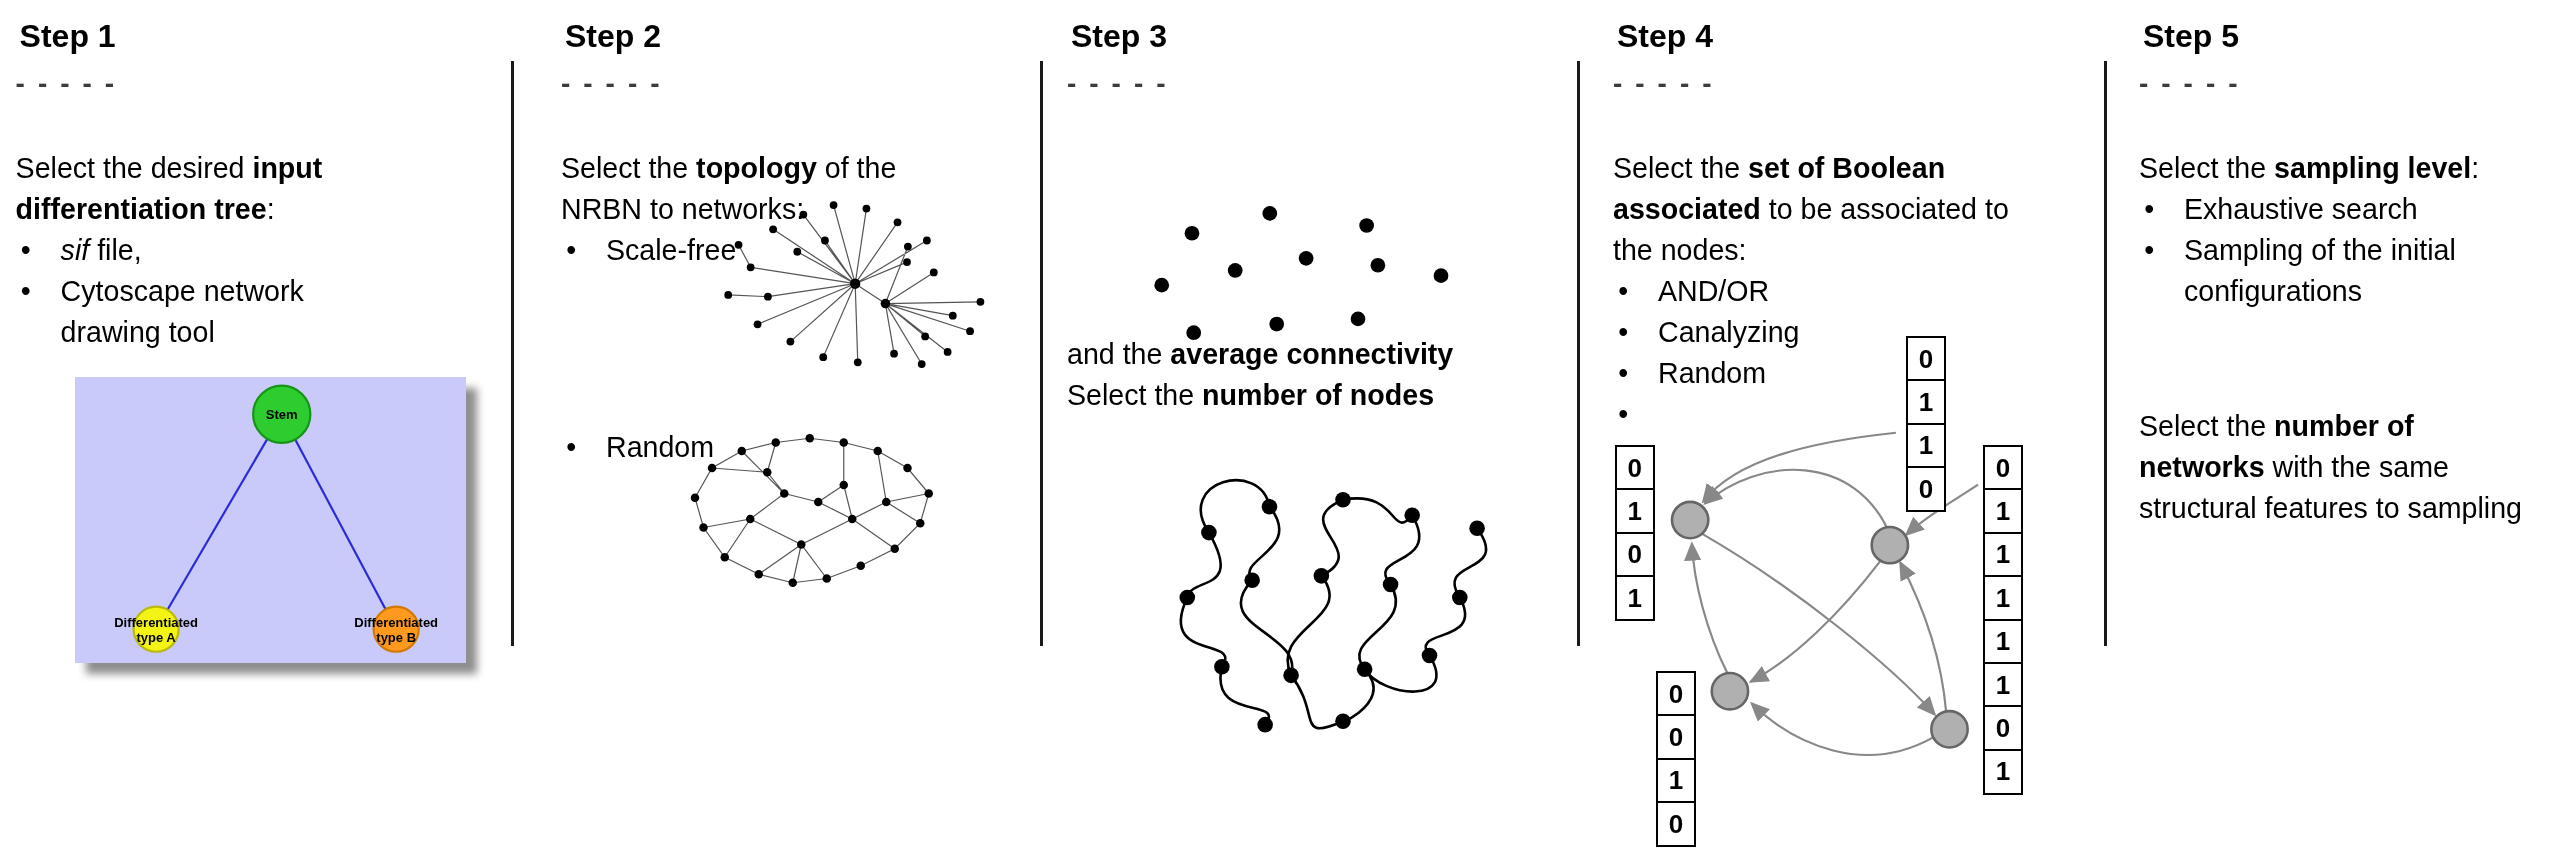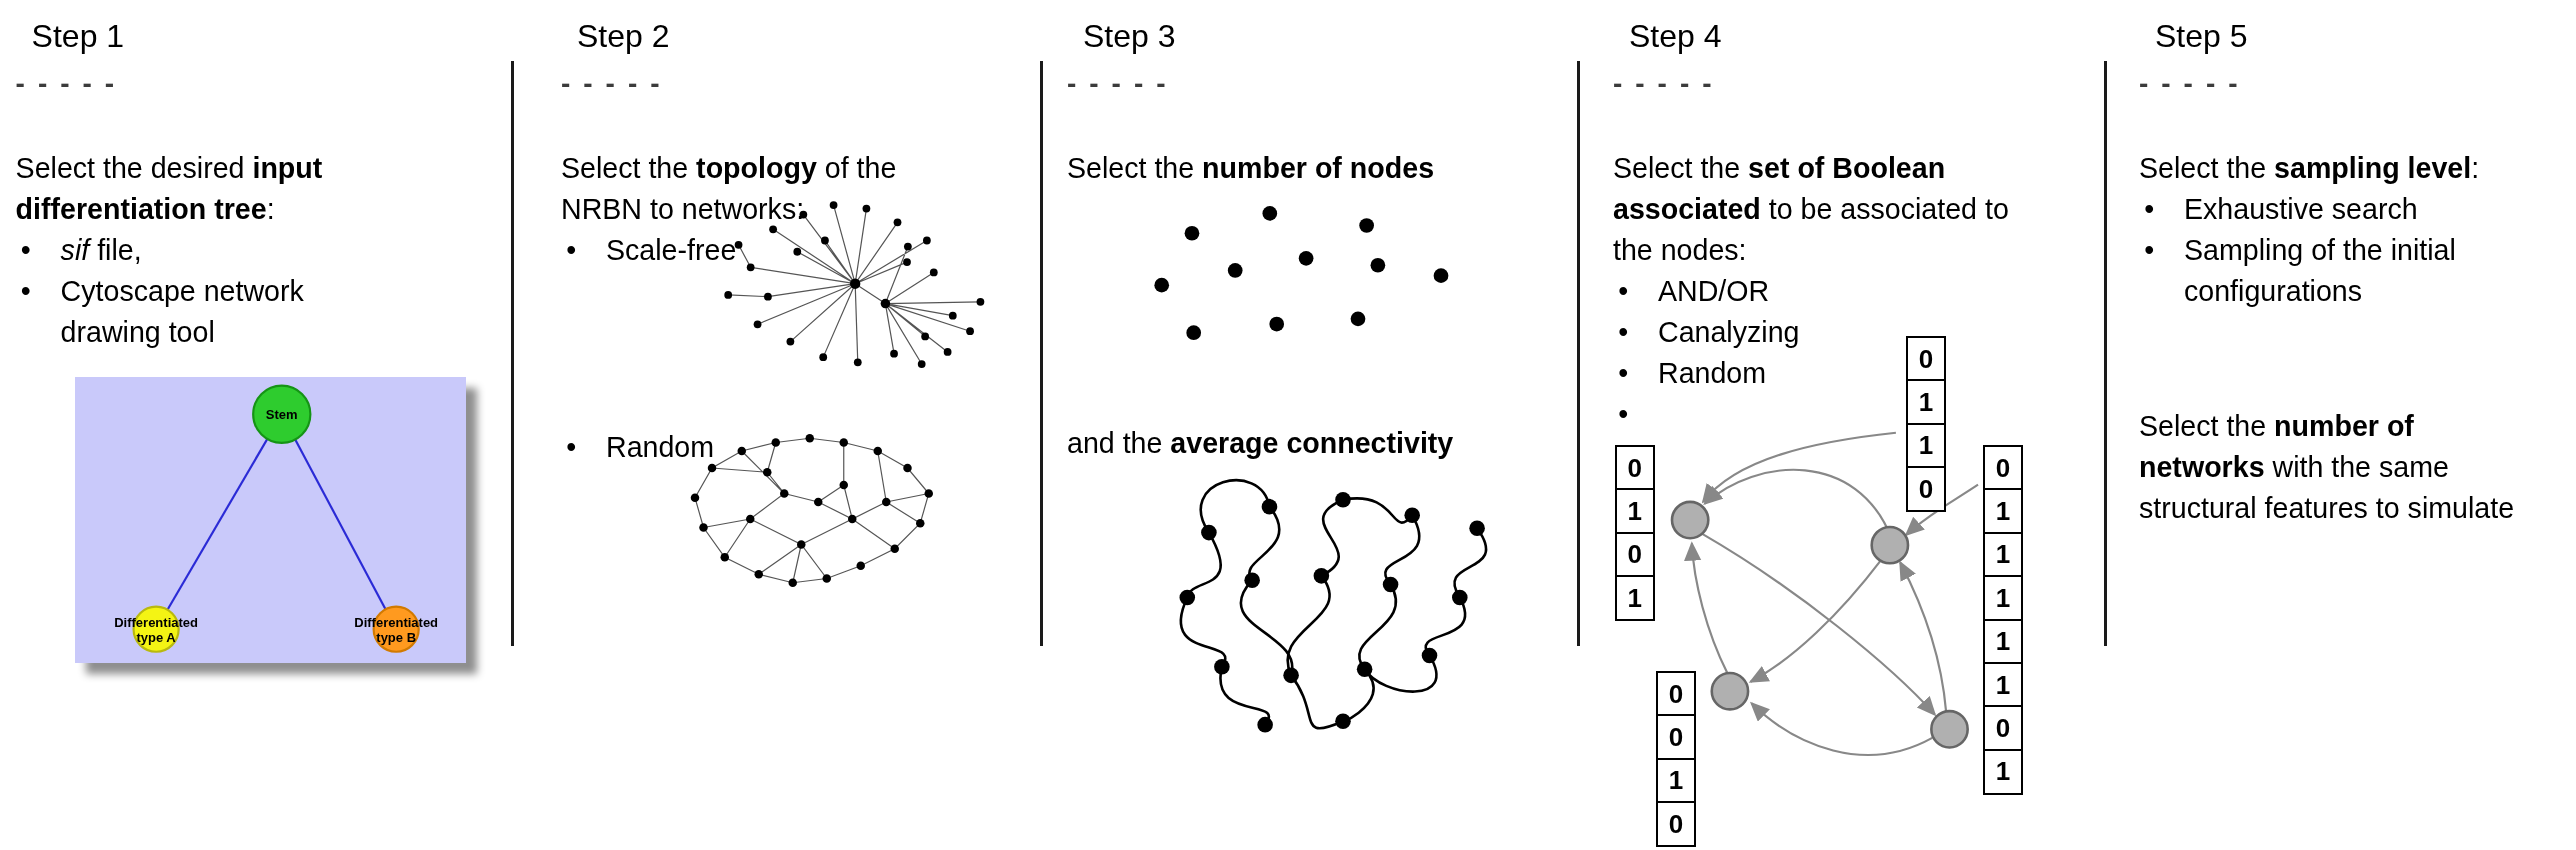--- a/index.html
+++ b/index.html
@@ -6,21 +6,21 @@
   body { font-family:"Liberation Sans", sans-serif; color:#000; }
   #canvas { position:relative; width:2576px; height:851px; background:#fff; overflow:hidden; }
 
   .col { position:absolute; top:17.3px; }
   #col1 { left:15.6px;   width:389px; }
   #col2 { left:561px;  width:402px; }
   #col3 { left:1067px; width:489px; }
   #col4 { left:1613px; width:437px; }
   #col5 { left:2139px; width:437px; }
 
-  .step-title { font-size:32px; line-height:38px; font-weight:normal; margin:0 0 12px 16px; }
+  .step-title { font-size:32px; line-height:38px; font-weight:bold; margin:0 0 12px 4px; }
   .dashes { font-size:28px; line-height:33px; font-weight:bold; color:#3c3c3c; letter-spacing:2.6px; margin:0 0 48px 0; }
   .para { font-size:28.6px; line-height:41px; margin:0; }
   .bullet-row { display:flex; font-size:28.6px; line-height:41px; }
   .bullet-marker { flex:none; width:45px; padding-left:5.2px; box-sizing:border-box; }
   .bullet-text { flex:1; }
 
   .vsep { position:absolute; top:61px; height:585px; width:2.6px; background:#1a1a1a; }
 
   
   .tree-box { position:absolute; left:75px; top:377px; width:391px; height:286px;
@@ -164,25 +164,25 @@
         <circle cx="250" cy="100" r="5"></circle>
         <circle cx="150" cy="150" r="5"></circle>
         <circle cx="200" cy="80" r="5"></circle>
         <circle cx="110" cy="65" r="5"></circle>
     </g>
   </svg>
 
   <section class="col" id="col3">
     <h2 class="step-title">Step 3</h2>
     <div class="dashes">- - - - -</div>
-    <p class="para">
-      <span>Select the </span><b>number of nodes</b>
-    </p>
     <p class="para" style="margin-top:234px">
       <span>and the </span><b>average connectivity</b>
+    </p>
+    <p class="para">
+      <span>Select the </span><b>number of nodes</b>
     </p>
   </section>
 
   <svg id="dotsnet" class="illus" viewBox="0 0 430 170">
     <g fill="#000">
       <circle cx="60" cy="35" r="8.5"></circle>
         <circle cx="150" cy="12" r="8.5"></circle>
         <circle cx="262" cy="26" r="8.5"></circle>
       <circle cx="25" cy="95" r="8.5"></circle>
         <circle cx="110" cy="78" r="8.5"></circle>
@@ -327,18 +327,18 @@
       <span class="bullet-marker">•</span>
       <span class="bullet-text">Exhaustive search</span>
     </div>
     <div class="bullet-row">
       <span class="bullet-marker">•</span>
       <span class="bullet-text"><span>Sampling of the initial</span><br><span>configurations</span></span>
     </div>
     <p class="para" style="margin-top:94px">
       <span>Select the </span><b>number of</b><br>
       <b>networks</b><span> with the same</span><br>
-      <span>structural features to simulate</span>
+      <span>structural features to sampling</span>
     </p>
   </section>
 
 </div>
 
 
 </body></html>

